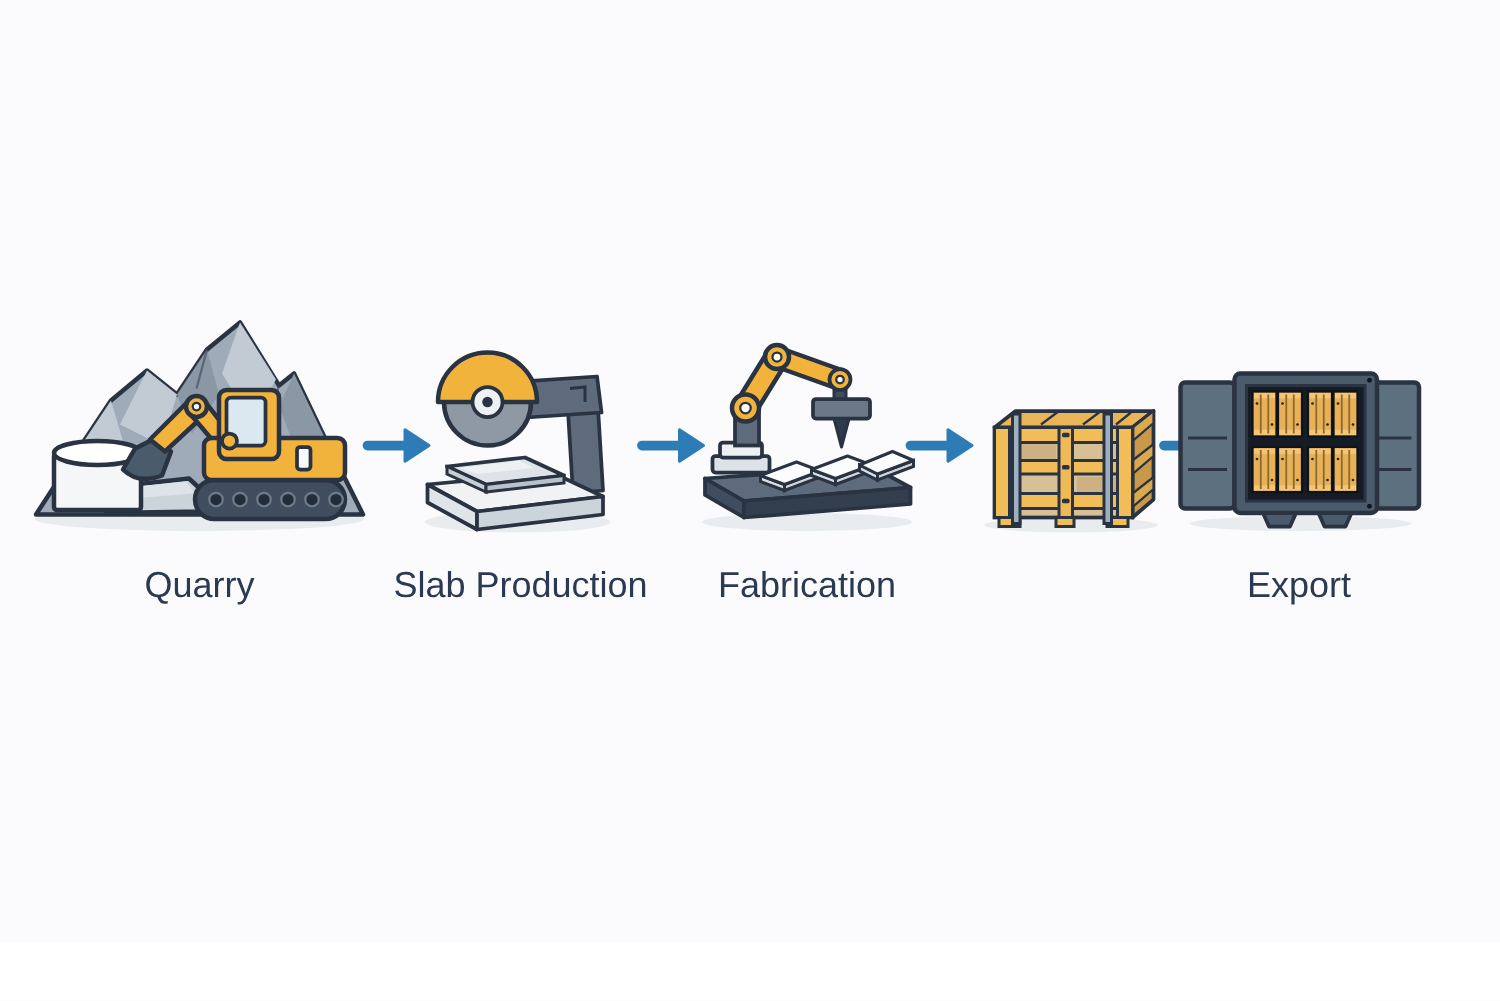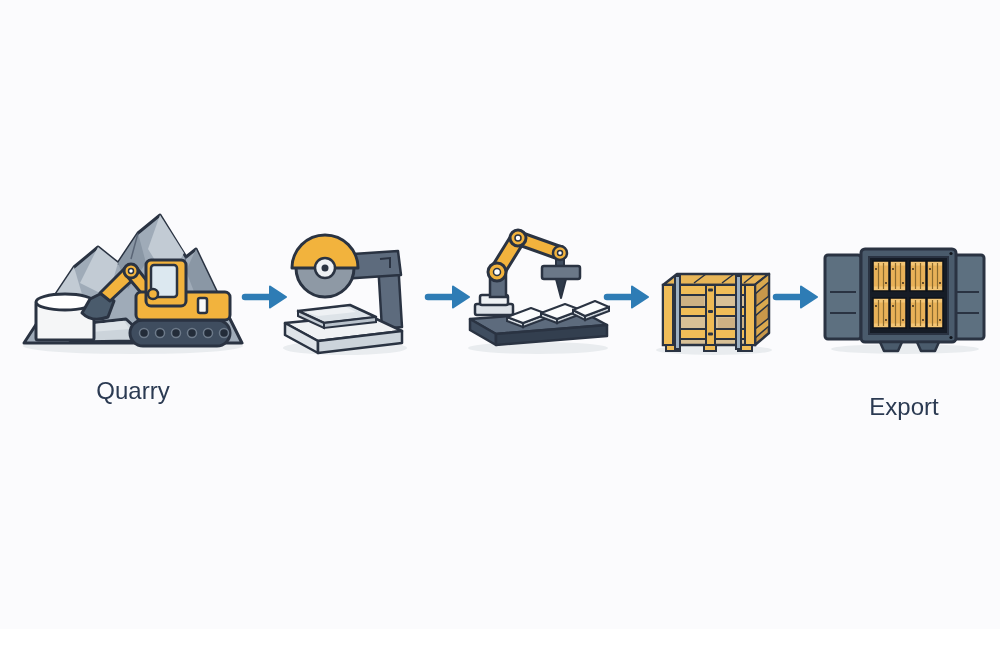--- a/index.html
+++ b/index.html
@@ -33,21 +33,21 @@
     line-height: 1.2;
     color: #2b3a52;
     white-space: nowrap;
     text-align: center;
   }
 
   #stage-quarry          { left: 13px;  width: 240px; }
   #stage-slab-production { left: 247px; width: 200px; }
   #stage-fabrication     { left: 453px; width: 170px; }
   #stage-packaging       { left: 631px; width: 170px; }
-  #stage-export          { left: 814px; width: 180px; gap: 16px; }
+  #stage-export          { left: 776px; width: 180px; }
 
   .arrow { position: absolute; top: 284px; }
   #arrow-1 { left: 241px; }
   #arrow-2 { left: 424px; }
   #arrow-3 { left: 603px; }
   #arrow-4 { left: 772px; }
 </style>
 </head>
 <body>
 
@@ -115,20 +115,21 @@
         <polygon points="18,86 44,98 44,103 18,91" fill="#c6ced6" stroke="#2a3342" stroke-width="2"></polygon>
         <polygon points="44,98 96,92 96,97 44,103" fill="#b9c2cb" stroke="#2a3342" stroke-width="2"></polygon>
         <polygon points="26,87 66,82 76,87 38,91" fill="#eef1f4"></polygon>
 
         <circle cx="45" cy="43" r="29" fill="#8e99a5" stroke="#2a3342" stroke-width="3"></circle>
         <path d="M12,43 A33,33 0 0 1 78,43 Z" fill="#f2b33d" stroke="#2a3342" stroke-width="3" stroke-linejoin="round"></path>
         <circle cx="45" cy="43" r="10" fill="#eef1f4" stroke="#2a3342" stroke-width="2.5"></circle>
         <circle cx="45" cy="43" r="3.5" fill="#2a3342"></circle>
       </svg>
     </div>
+    <div class="stage-label">Slab Production</div>
   </div>
 
   <svg class="arrow" id="arrow-2" width="48" height="26" viewBox="0 0 48 26">
     <line x1="4" y1="13" x2="30" y2="13" stroke="#2e7cb5" stroke-width="6.5" stroke-linecap="round"></line>
     <polygon points="29,2.5 45,13 29,23.5" fill="#2e7cb5" stroke="#2e7cb5" stroke-width="2" stroke-linejoin="round"></polygon>
   </svg>
 
   <div class="stage" id="stage-fabrication">
     <div class="icon-box">
       <svg width="150" height="135" viewBox="0 0 150 135">
@@ -158,20 +159,21 @@
         <circle cx="34" cy="52" r="3.5" fill="#ffffff" stroke="#2a3342" stroke-width="1.5"></circle>
         <circle cx="55" cy="18" r="8" fill="#f2b33d" stroke="#2a3342" stroke-width="3"></circle>
         <circle cx="55" cy="18" r="3" fill="#ffffff" stroke="#2a3342" stroke-width="1.5"></circle>
         <rect x="93" y="36" width="8" height="12" fill="#3f4d5f" stroke="#2a3342" stroke-width="2"></rect>
         <circle cx="97" cy="33" r="7" fill="#f2b33d" stroke="#2a3342" stroke-width="2.5"></circle>
         <circle cx="97" cy="33" r="2.5" fill="#ffffff" stroke="#2a3342" stroke-width="1.5"></circle>
         <rect x="79" y="46" width="38" height="13" rx="2" fill="#6b7888" stroke="#2a3342" stroke-width="2.5"></rect>
         <polygon points="93,59 103,59 98,78" fill="#2f3a4a" stroke="#2a3342" stroke-width="2" stroke-linejoin="round"></polygon>
       </svg>
     </div>
+    <div class="stage-label">Fabrication</div>
   </div>
 
   <svg class="arrow" id="arrow-3" width="48" height="26" viewBox="0 0 48 26">
     <line x1="4" y1="13" x2="30" y2="13" stroke="#2e7cb5" stroke-width="6.5" stroke-linecap="round"></line>
     <polygon points="29,2.5 45,13 29,23.5" fill="#2e7cb5" stroke="#2e7cb5" stroke-width="2" stroke-linejoin="round"></polygon>
   </svg>
 
   <div class="stage" id="stage-packaging">
     <div class="icon-box">
       <svg width="125" height="92" viewBox="0 0 125 92">

